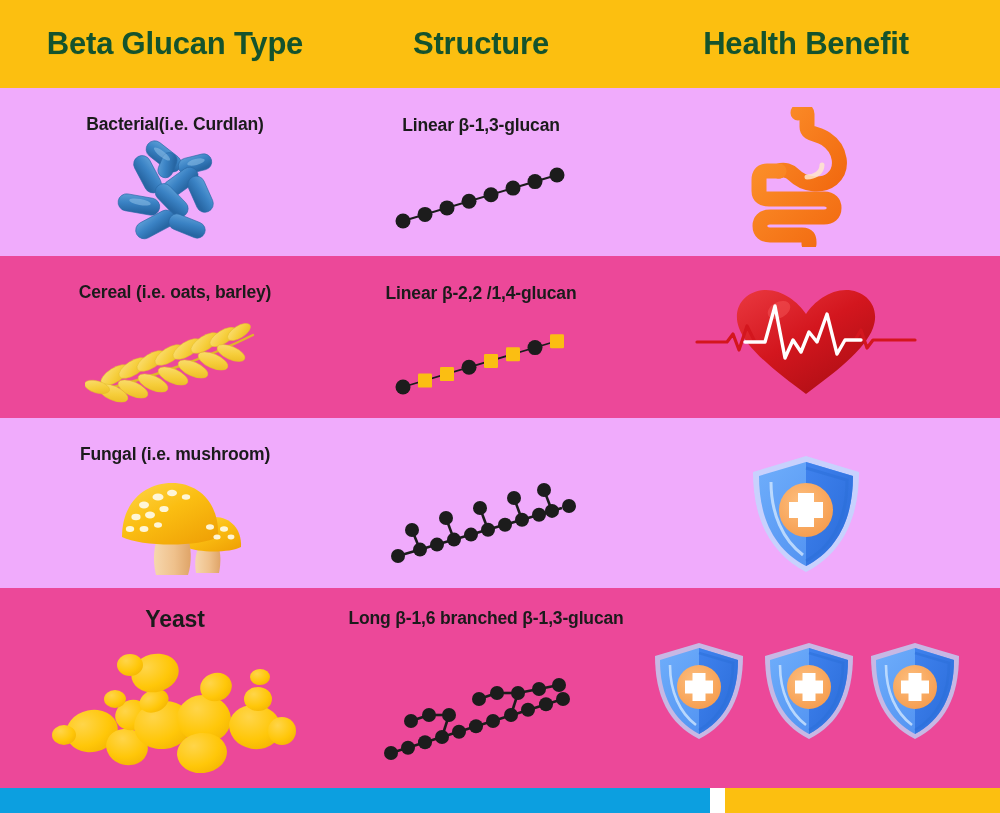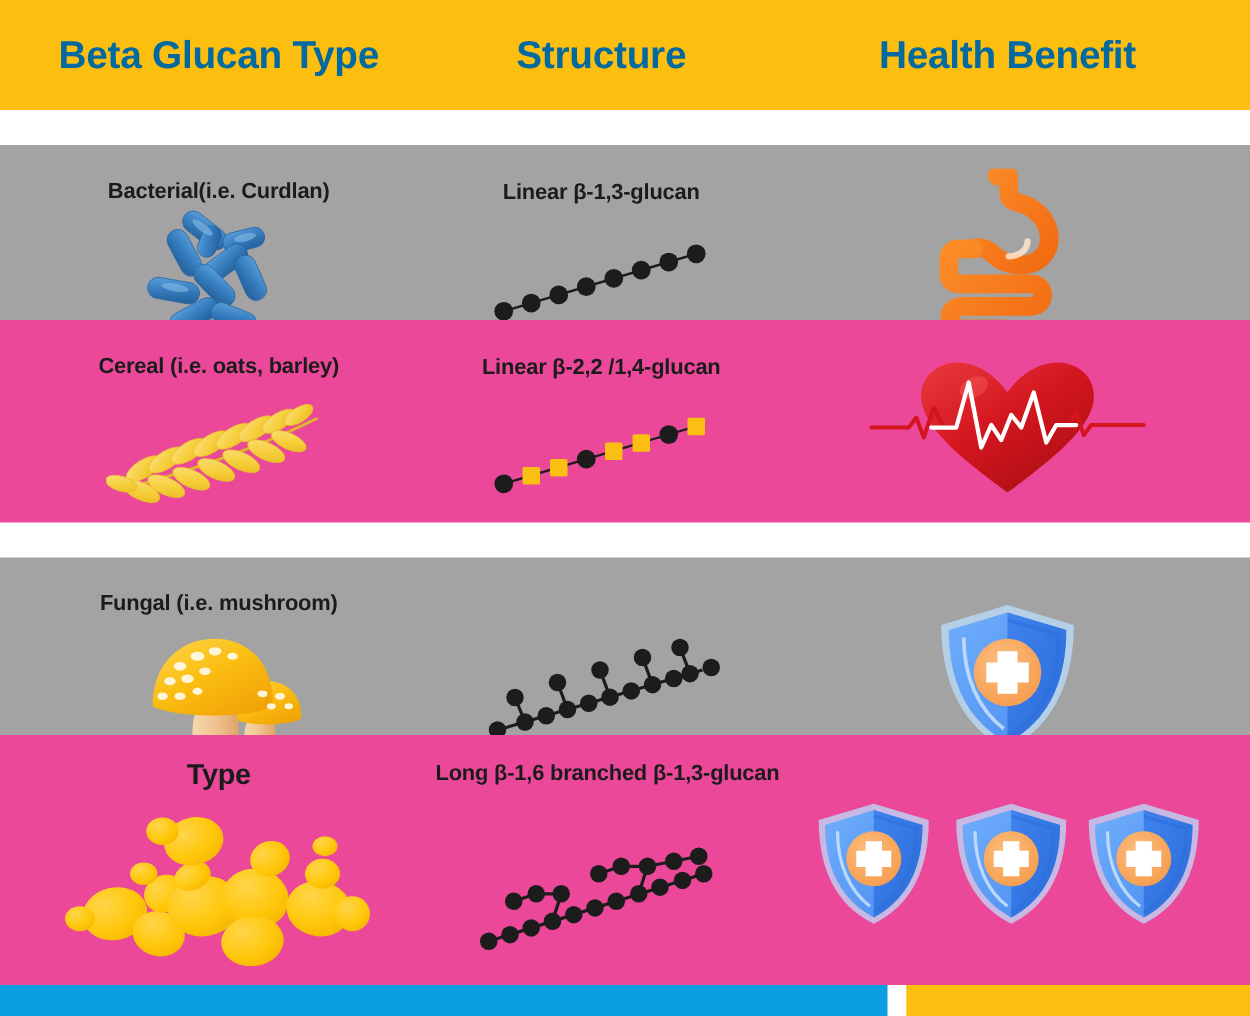--- a/index.html
+++ b/index.html
@@ -12,33 +12,33 @@
   #page { position: relative; width: 1000px; height: 813px; background: #fff; }
 
   
   .header {
     position: absolute; left: 0; top: 0; width: 1000px; height: 88px;
     background: #FCBF10;
   }
   .header-cell {
     position: absolute; top: 0; height: 88px;
     display: flex; align-items: center; justify-content: center;
-    color: #0369a1;
+    color: #14532d;
     font-weight: bold;
     font-size: 31px;
     letter-spacing: -0.2px;
     text-shadow: 0 1px 0 rgba(0,0,0,0.04);
   }
   .hc0 { left: 0px;   width: 350px; }
   .hc1 { left: 350px; width: 262px; }
   .hc2 { left: 612px; width: 388px; }
 
   
   .row { position: absolute; left: 0; width: 1000px; }
-  .row.cream { background: #a3a3a3; margin-top: 28px; }
+  .row.cream { background: #f0abfc; }
   .row.white { background: #ec4899; }
   .r0 { top: 88px;  height: 168px; }
   .r1 { top: 256px; height: 162px; }
   .r2 { top: 418px; height: 170px; }
   .r3 { top: 588px; height: 200px; }
 
   .col { position: absolute; top: 0; height: 100%; }
   .c0 { left: 0px;   width: 350px; }
   .c1 { left: 350px; width: 262px; }
   .c2 { left: 612px; width: 388px; }
@@ -328,21 +328,21 @@
           <circle cx="65" cy="58" r="27" fill="url(#circ)"></circle>
           <path d="M57 41 h16 v9 h9 v16 h-9 v9 h-16 v-9 h-9 v-16 h9 z" fill="#FFFFFF"></path>
         </svg>
       </div>
     </div>
   </div>
 
   <div class="row white r3">
 
     <div class="col c0">
-      <div class="cell-label big lbl-type-r3">Type</div>
+      <div class="cell-label big lbl-type-r3">Yeast</div>
       <div class="art" style="top:50px;height:140px;">
         <svg width="250" height="130" viewBox="0 0 250 130">
           <defs>
             <radialGradient id="yg" cx="0.35" cy="0.3" r="0.85">
               <stop offset="0" stop-color="#FFD54A"></stop>
               <stop offset="0.6" stop-color="#FFC709"></stop>
               <stop offset="1" stop-color="#F2B200"></stop>
             </radialGradient>
           </defs>
           <g fill="url(#yg)">

